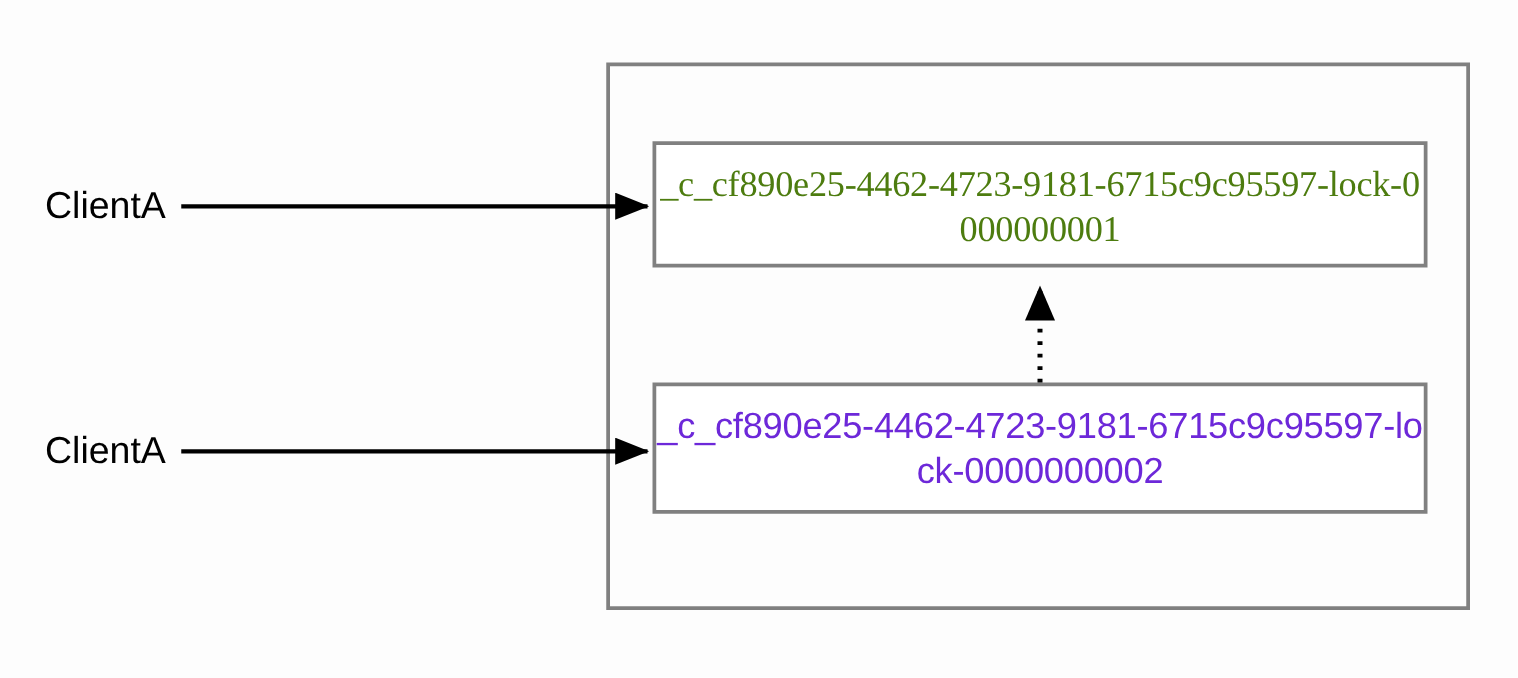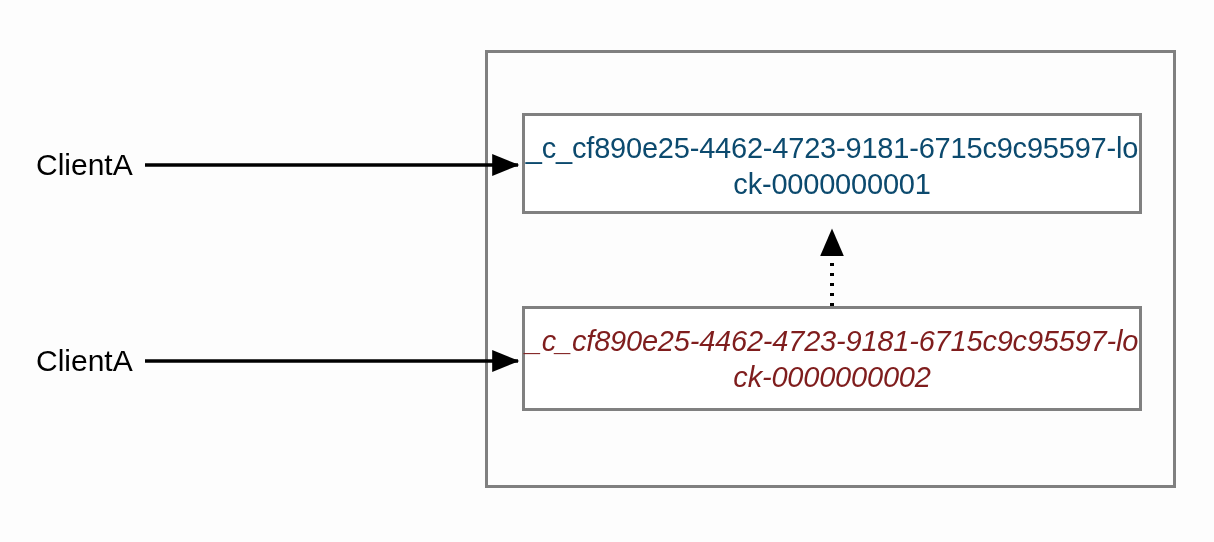--- a/index.html
+++ b/index.html
@@ -72,29 +72,29 @@
     text-align: center;
     padding-top: 14px;
     word-break: break-all;
     letter-spacing: -0.2px;
   }
   #znode-lock-1 {
     left: 522px;
     top: 113px;
     width: 620px;
     height: 101px;
-    color: #0c4a6e;
+    color: #4d7c0f;
+    font-family: Liberation Serif, serif;
   }
   #znode-lock-2 {
     left: 522px;
     top: 306px;
     width: 620px;
     height: 105px;
-    color: #7f1d1d;
-    font-style: italic;
+    color: #6d28d9;
   }
   .znode-text {
     display: block;
   }
 </style>
 </head>
 <body>
 
 <div id="canvas">
 

